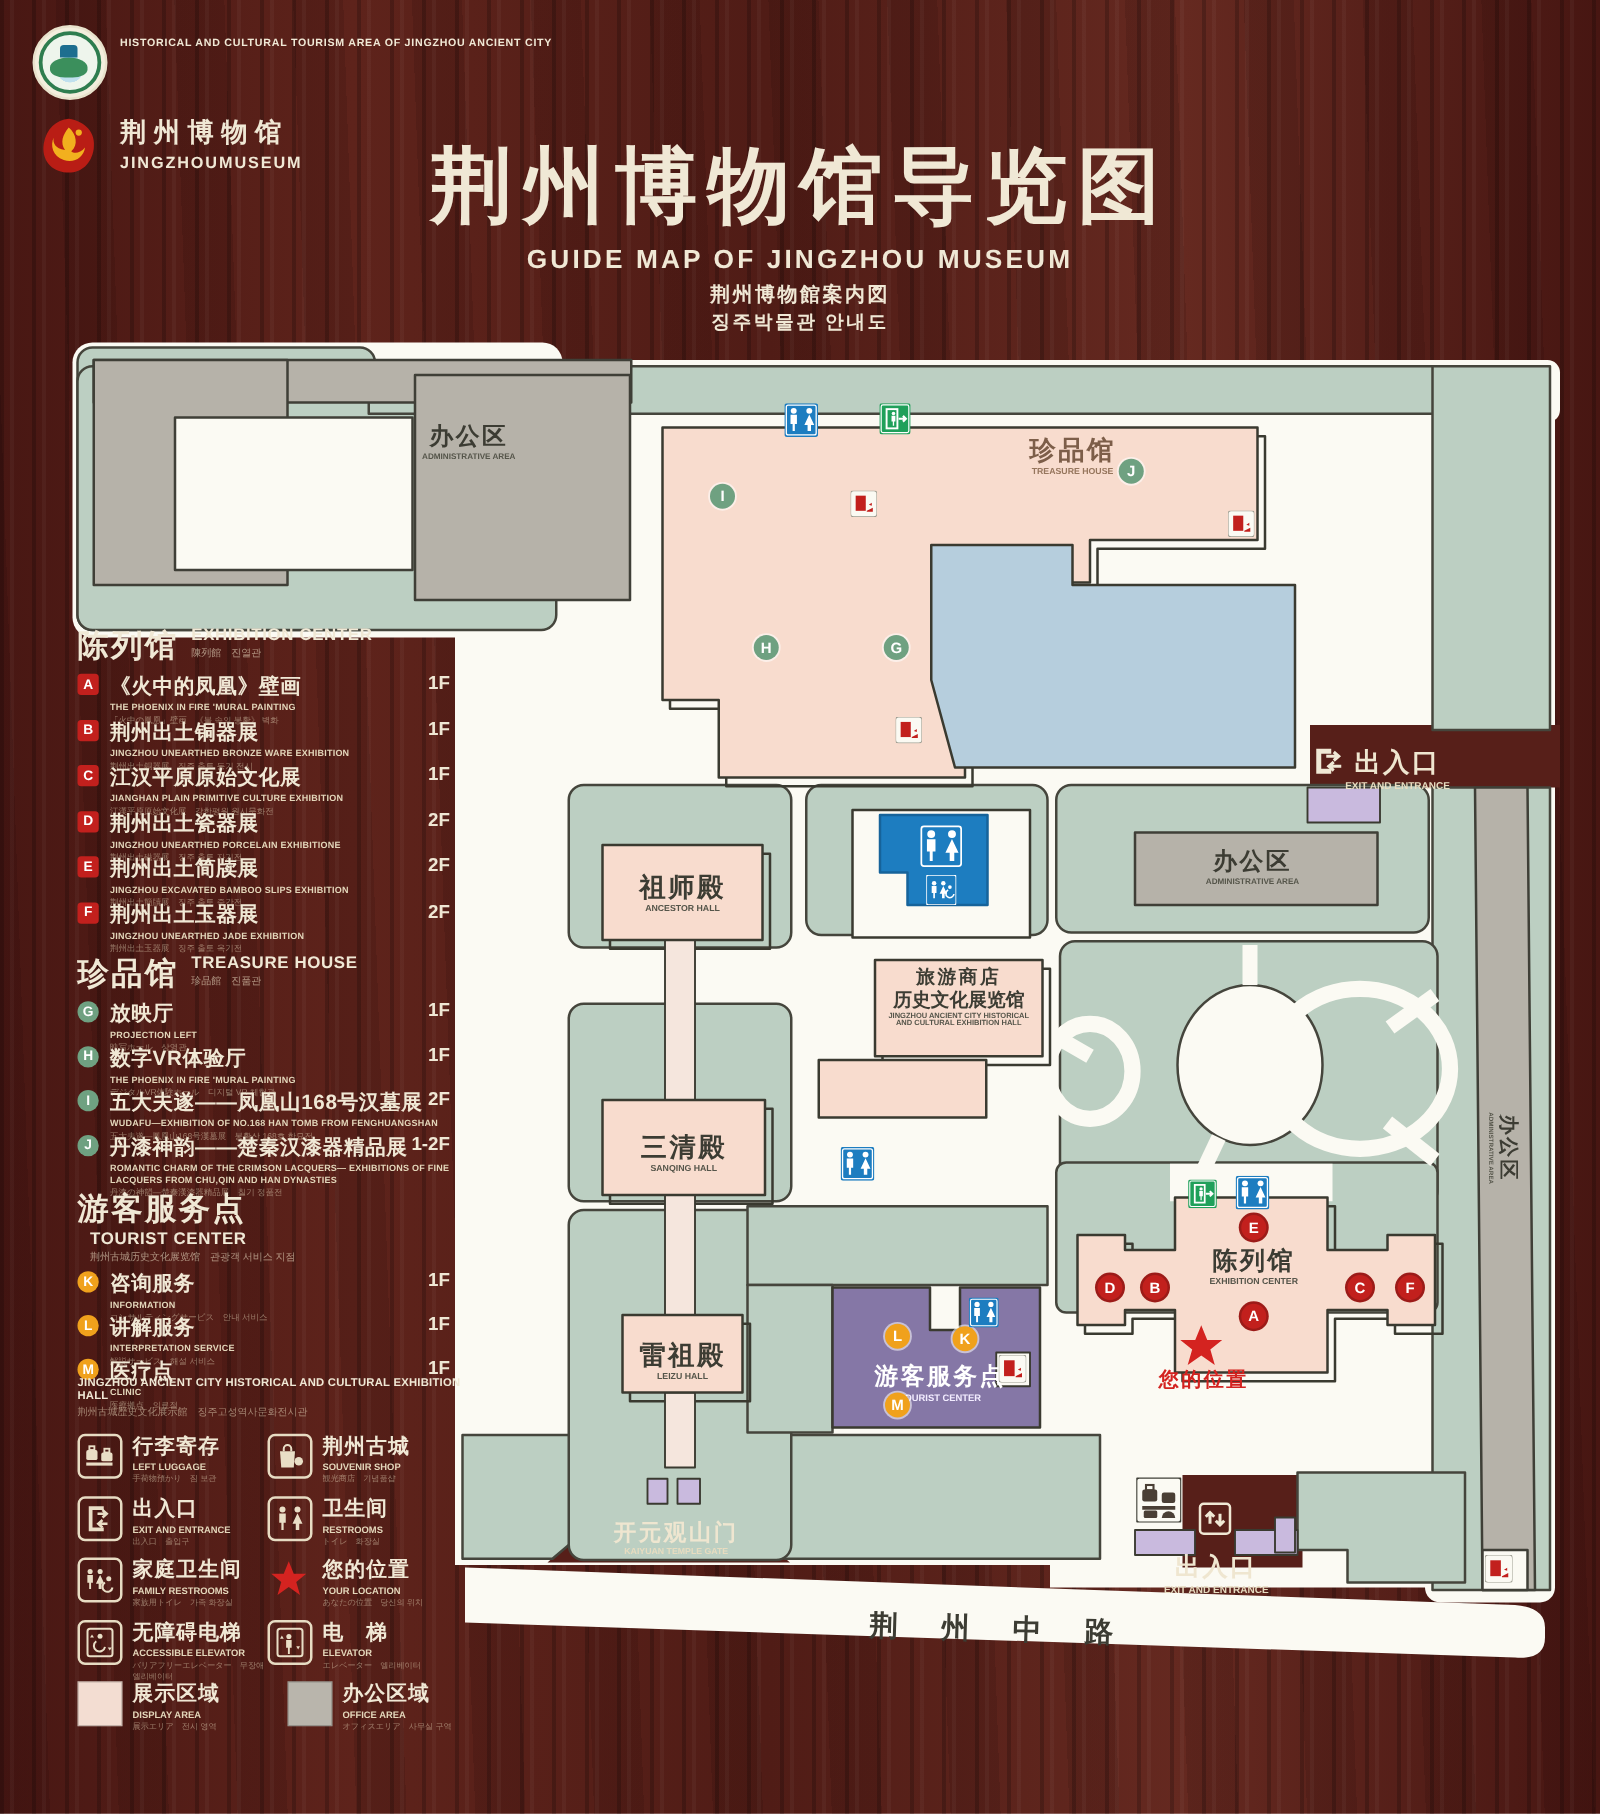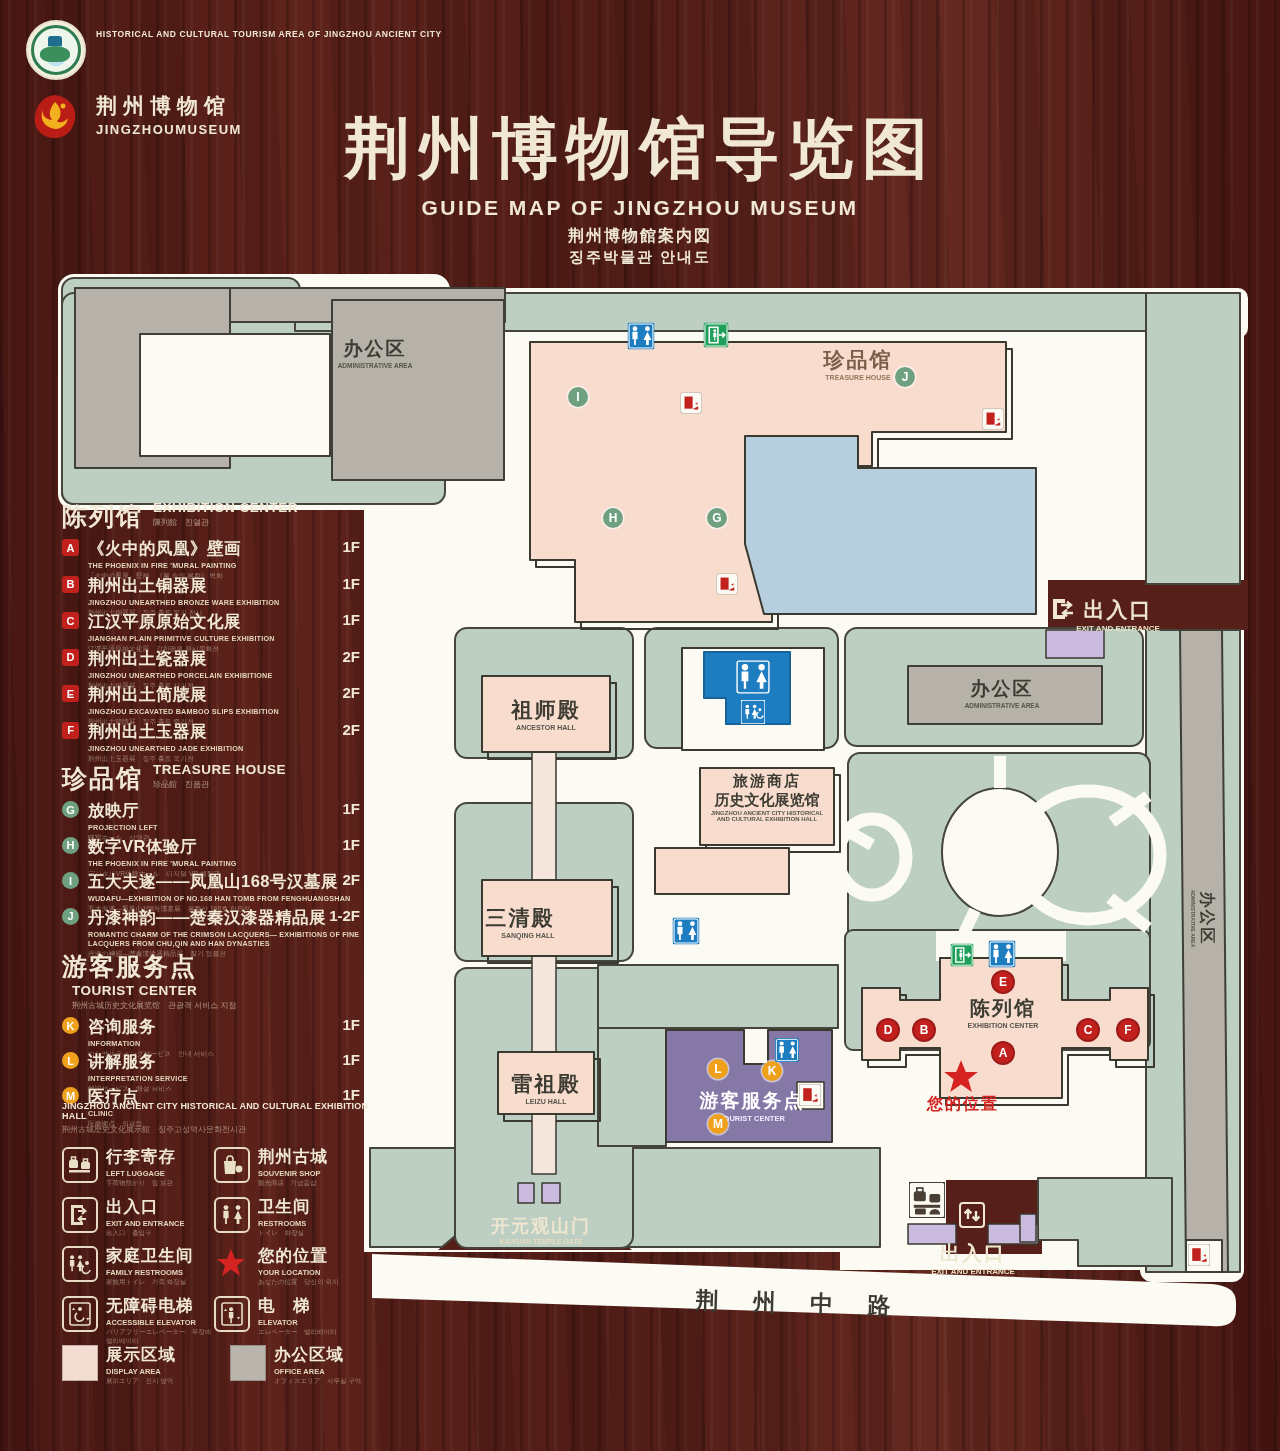--- a/index.html
+++ b/index.html
@@ -509,21 +509,21 @@
     <div class="abs map-label th-dark" style="left: 546px; top: 696px;">
       <div class="t" style="font-size: 21px; letter-spacing: 2px;">祖师殿</div>
       <div class="e" style="font-size: 7px;">ANCESTOR HALL</div>
     </div>
     <div class="abs map-label th-dark" style="left: 767px; top: 772px;">
       <div class="t" style="font-size: 15px; letter-spacing: 2px;">旅游商店</div>
       <div class="t" style="font-size: 15px;">历史文化展览馆</div>
       <div class="e" style="font-size: 6px;">JINGZHOU ANCIENT CITY HISTORICAL</div>
       <div class="e" style="font-size: 6px;">AND CULTURAL EXHIBITION HALL</div>
     </div>
-    <div class="abs map-label th-dark" style="left: 520px; top: 904px; text-align: right;">
+    <div class="abs map-label th-dark" style="left: 547px; top: 904px;">
       <div class="t" style="font-size: 21px; letter-spacing: 2px;">三清殿</div>
       <div class="e" style="font-size: 7px;">SANQING HALL</div>
     </div>
     <div class="abs map-label th-dark" style="left: 546px; top: 1070px;">
       <div class="t" style="font-size: 21px; letter-spacing: 2px;">雷祖殿</div>
       <div class="e" style="font-size: 7px;">LEIZU HALL</div>
     </div>
     <div class="abs map-label th-white" style="left: 752px; top: 1088px;">
       <div class="t" style="font-size: 19px; letter-spacing: 2px;">游客服务点</div>
       <div class="e" style="font-size: 7.5px;">TOURIST CENTER</div>

